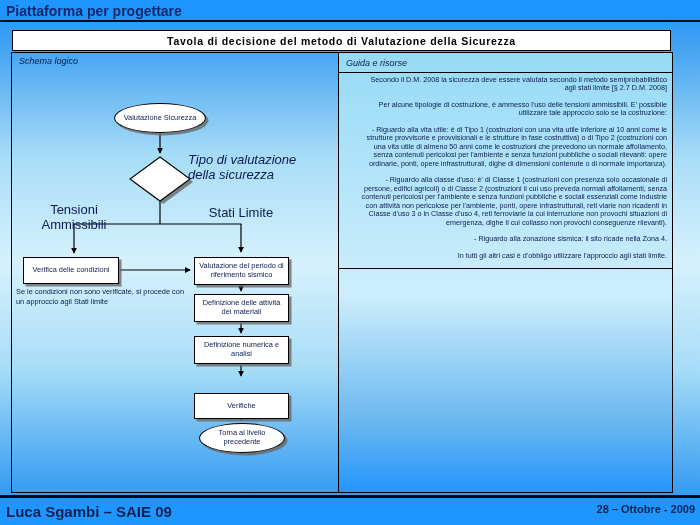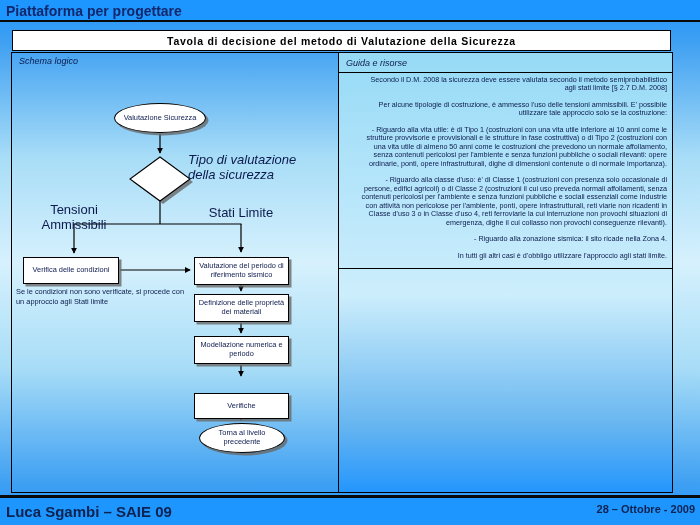--- a/index.html
+++ b/index.html
@@ -98,22 +98,22 @@
 
       <div class="fc-box fc-ellipse" style="left:102px;top:50px;width:92px;height:30px;">Valutazione Sicurezza</div>
 
       <div class="fc-label italic" style="left:176px;top:99px;width:132px;">Tipo di valutazione della sicurezza</div>
 
       <div class="fc-label center" style="left:12px;top:149px;width:100px;">Tensioni Ammissibili</div>
       <div class="fc-label center" style="left:179px;top:152px;width:100px;">Stati Limite</div>
 
       <div class="fc-box" style="left:11px;top:204px;width:96px;height:27px;">Verifica delle condizioni</div>
       <div class="fc-box" style="left:182px;top:204px;width:95px;height:28px;">Valutazione del periodo di riferimento sismico</div>
-      <div class="fc-box" style="left:182px;top:241px;width:95px;height:28px;">Definizione delle proprietà dei materiali</div>
-      <div class="fc-box" style="left:182px;top:283px;width:95px;height:28px;">Modellazione numerica e periodo</div>
+      <div class="fc-box" style="left:182px;top:241px;width:95px;height:28px;">Definizione delle attività dei materiali</div>
+      <div class="fc-box" style="left:182px;top:283px;width:95px;height:28px;">Definizione numerica e analisi</div>
       <div class="fc-box" style="left:182px;top:340px;width:95px;height:26px;">Verifiche</div>
       <div class="fc-box fc-ellipse" style="left:187px;top:370px;width:86px;height:30px;">Torna al livello precedente</div>
 
       <div class="fc-note">Se le condizioni non sono verificate, si procede con un approccio agli Stati limite</div>
     </div>
 
     <div class="right-panel">
       <div class="guide-head">
         <div class="panel-label">Guida e risorse</div>
       </div>

